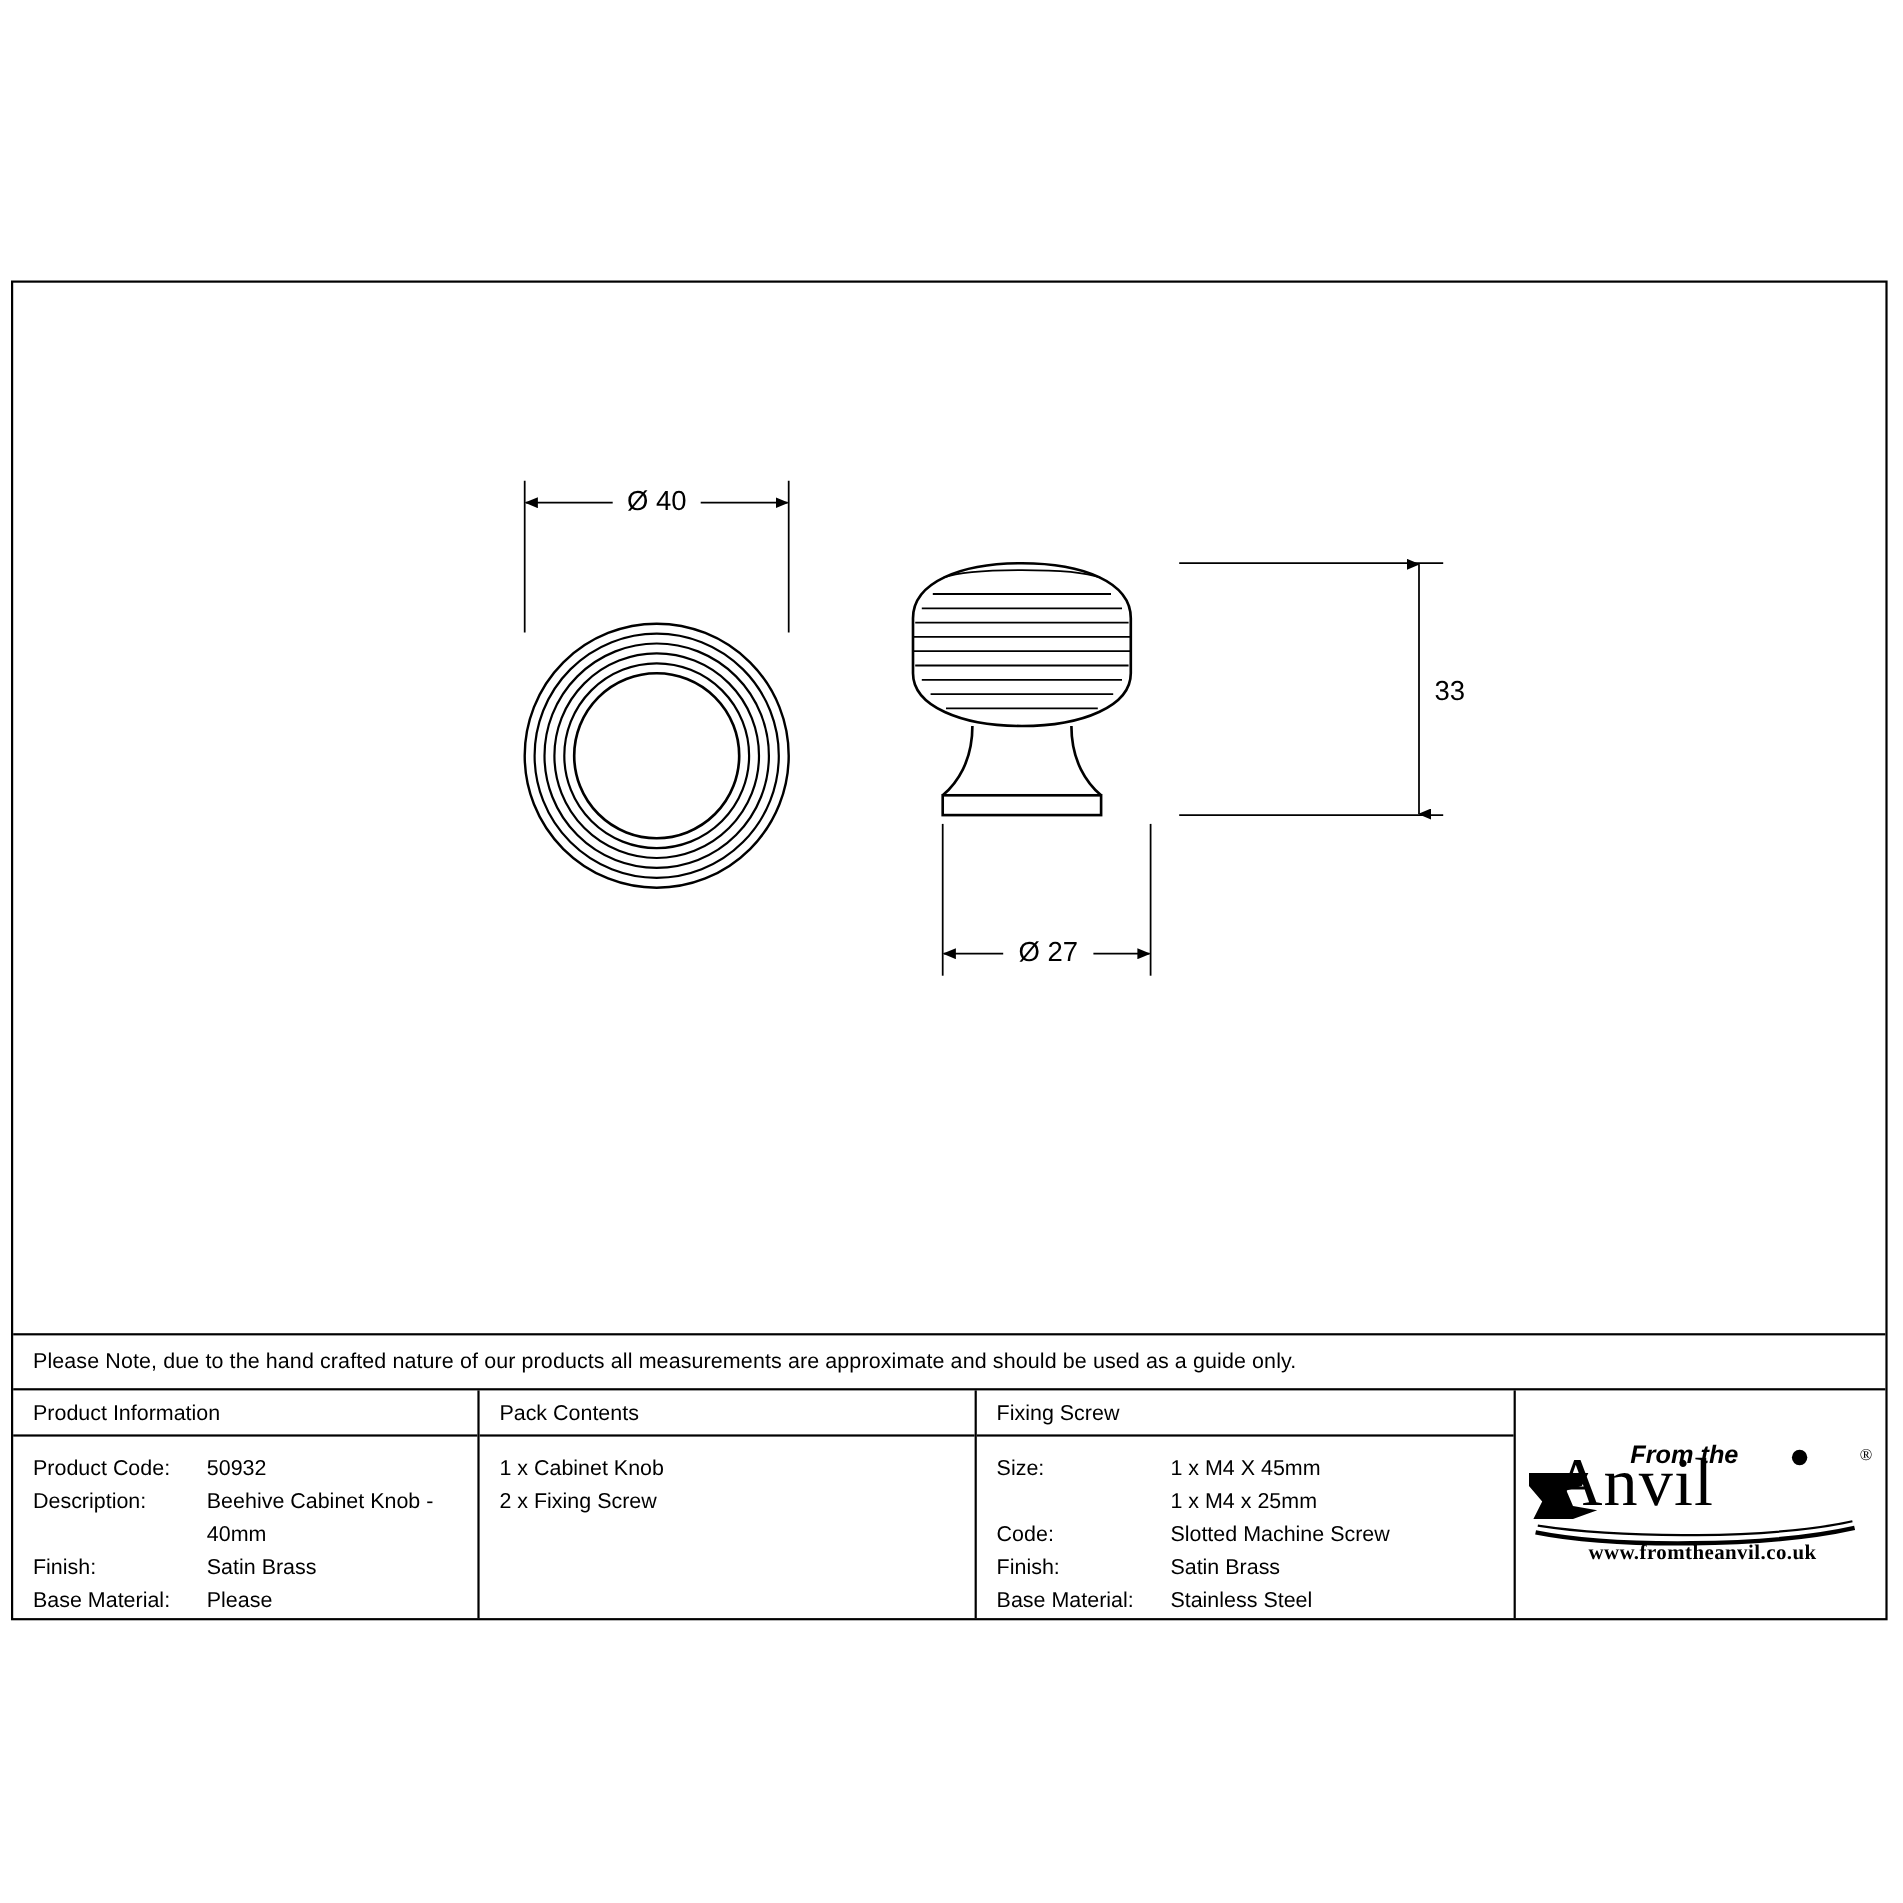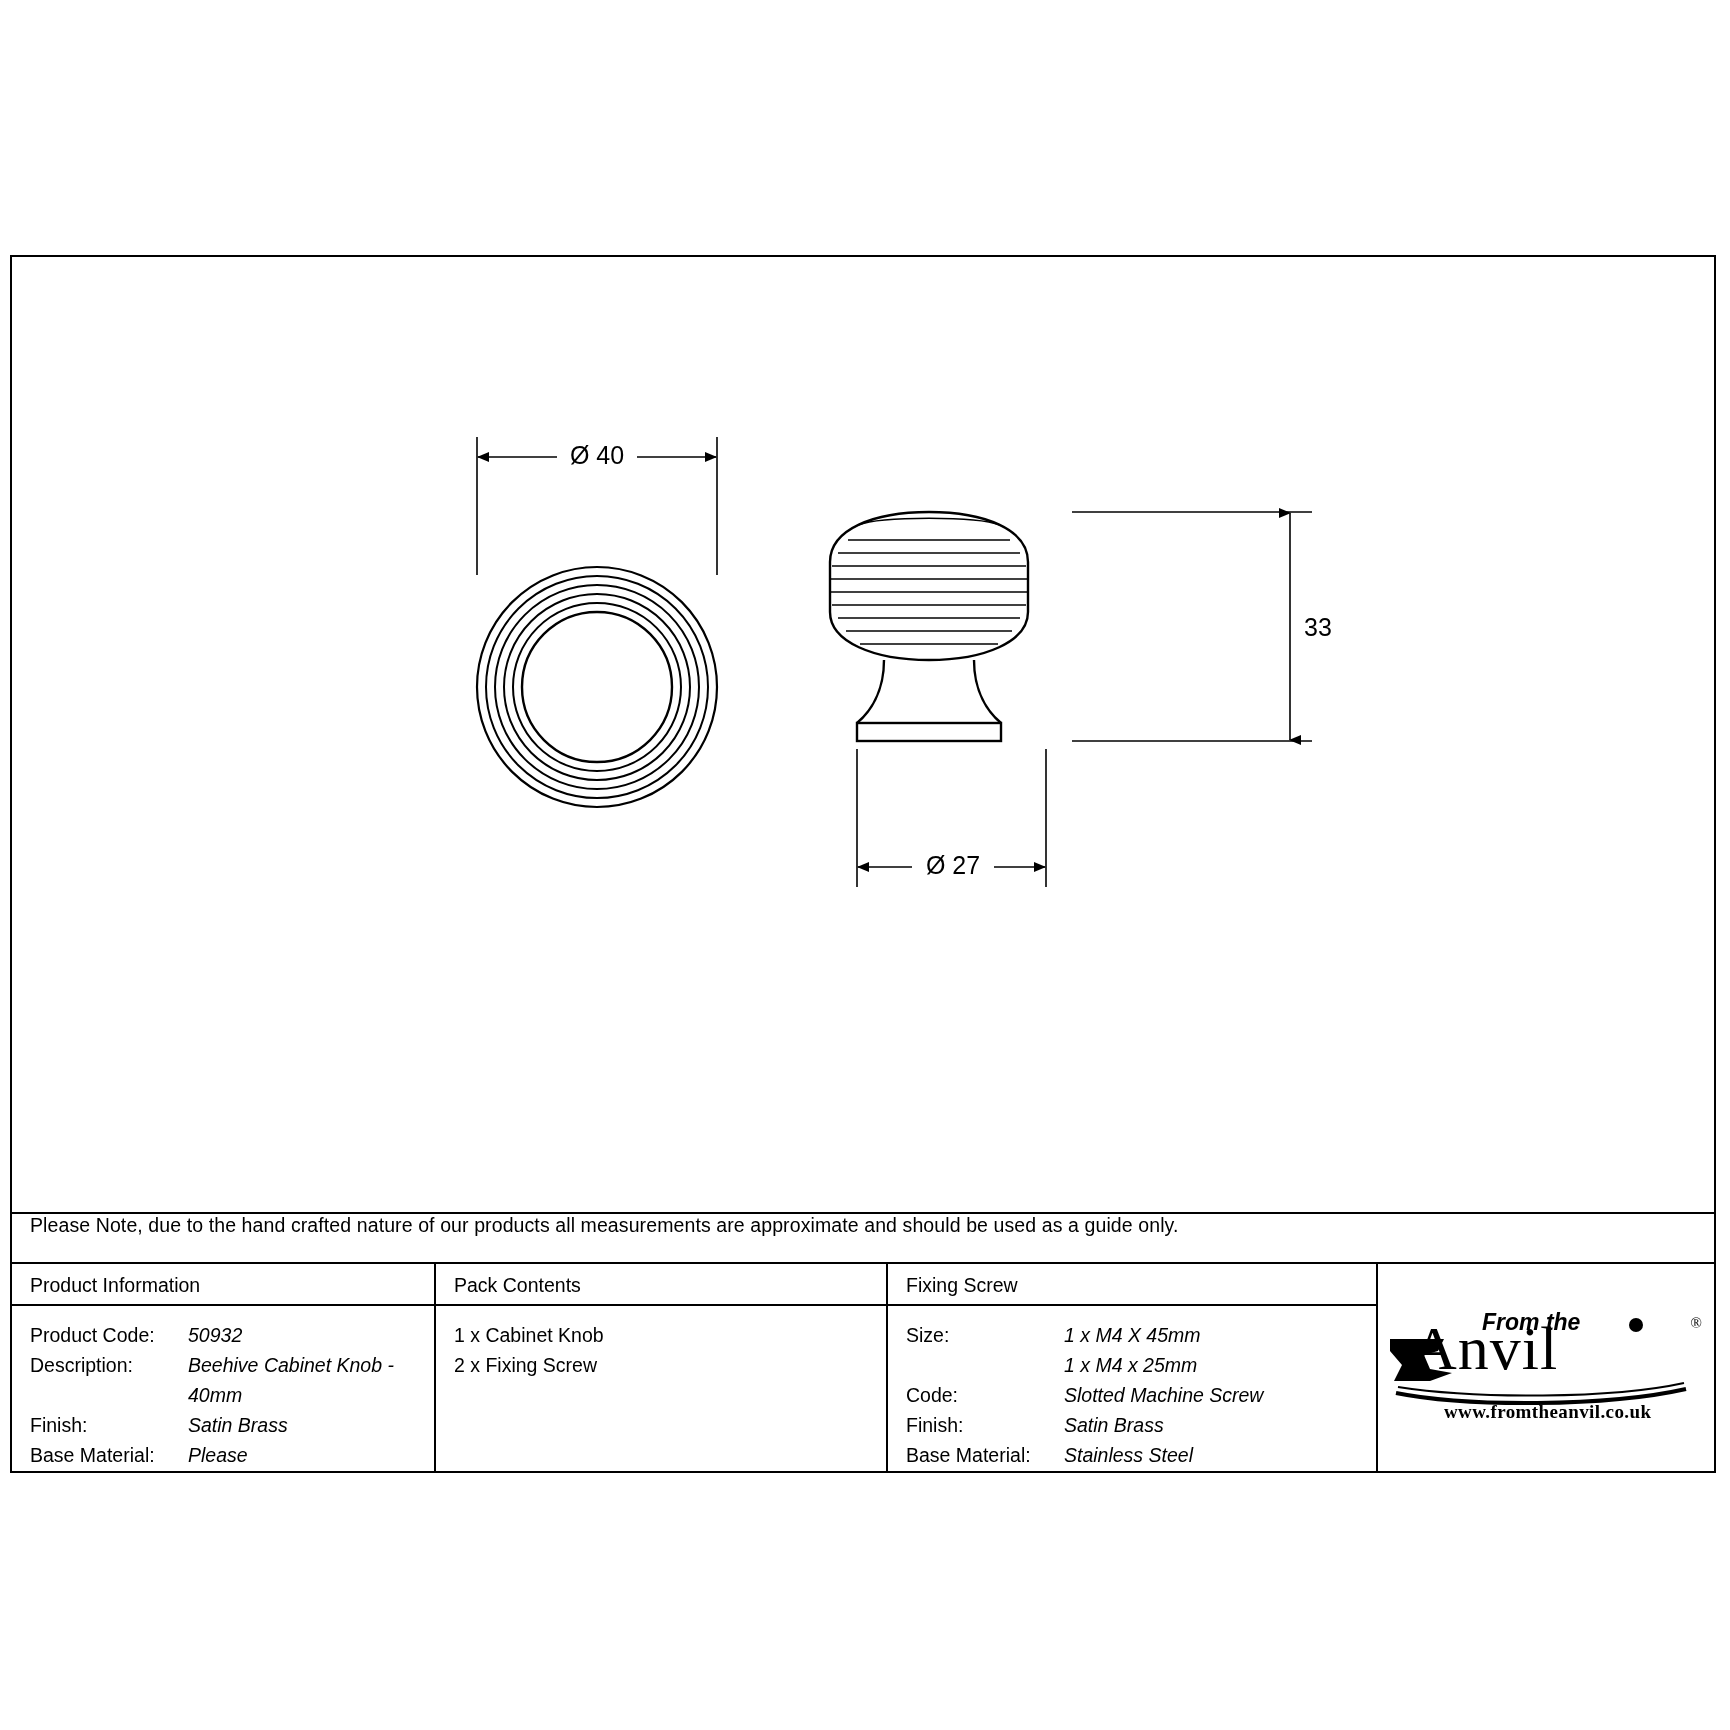--- a/index.html
+++ b/index.html
@@ -43,20 +43,21 @@
   .note-row {
     position: absolute;
     left: 0;
     right: 0;
     top: 955px;
     height: 52px;
     border-top: 2px solid #000;
     border-bottom: 2px solid #000;
     box-sizing: border-box;
     display: flex;
+    align-items: center;
   }
   .note-text {
     padding-left: 18px;
     font-size: 19.5px;
     letter-spacing: 0.1px;
   }
 
   
   .info-table {
     position: absolute;
@@ -85,21 +86,21 @@
   }
   .col-body {
     padding: 14px 0 0 18px;
     font-size: 19.5px;
   }
   .kv {
     display: flex;
     line-height: 30px;
   }
   .kv .k { width: 158px; flex: none; }
-  .kv .v { flex: 1; font-style: italic; }
+  .kv .v { flex: 1; }
   .plain-line { line-height: 30px; }
 
   
   .logo-wrap {
     position: absolute;
     left: 0; top: 0; right: 0; bottom: 0;
     display: flex;
     align-items: center;
     justify-content: center;
   }

